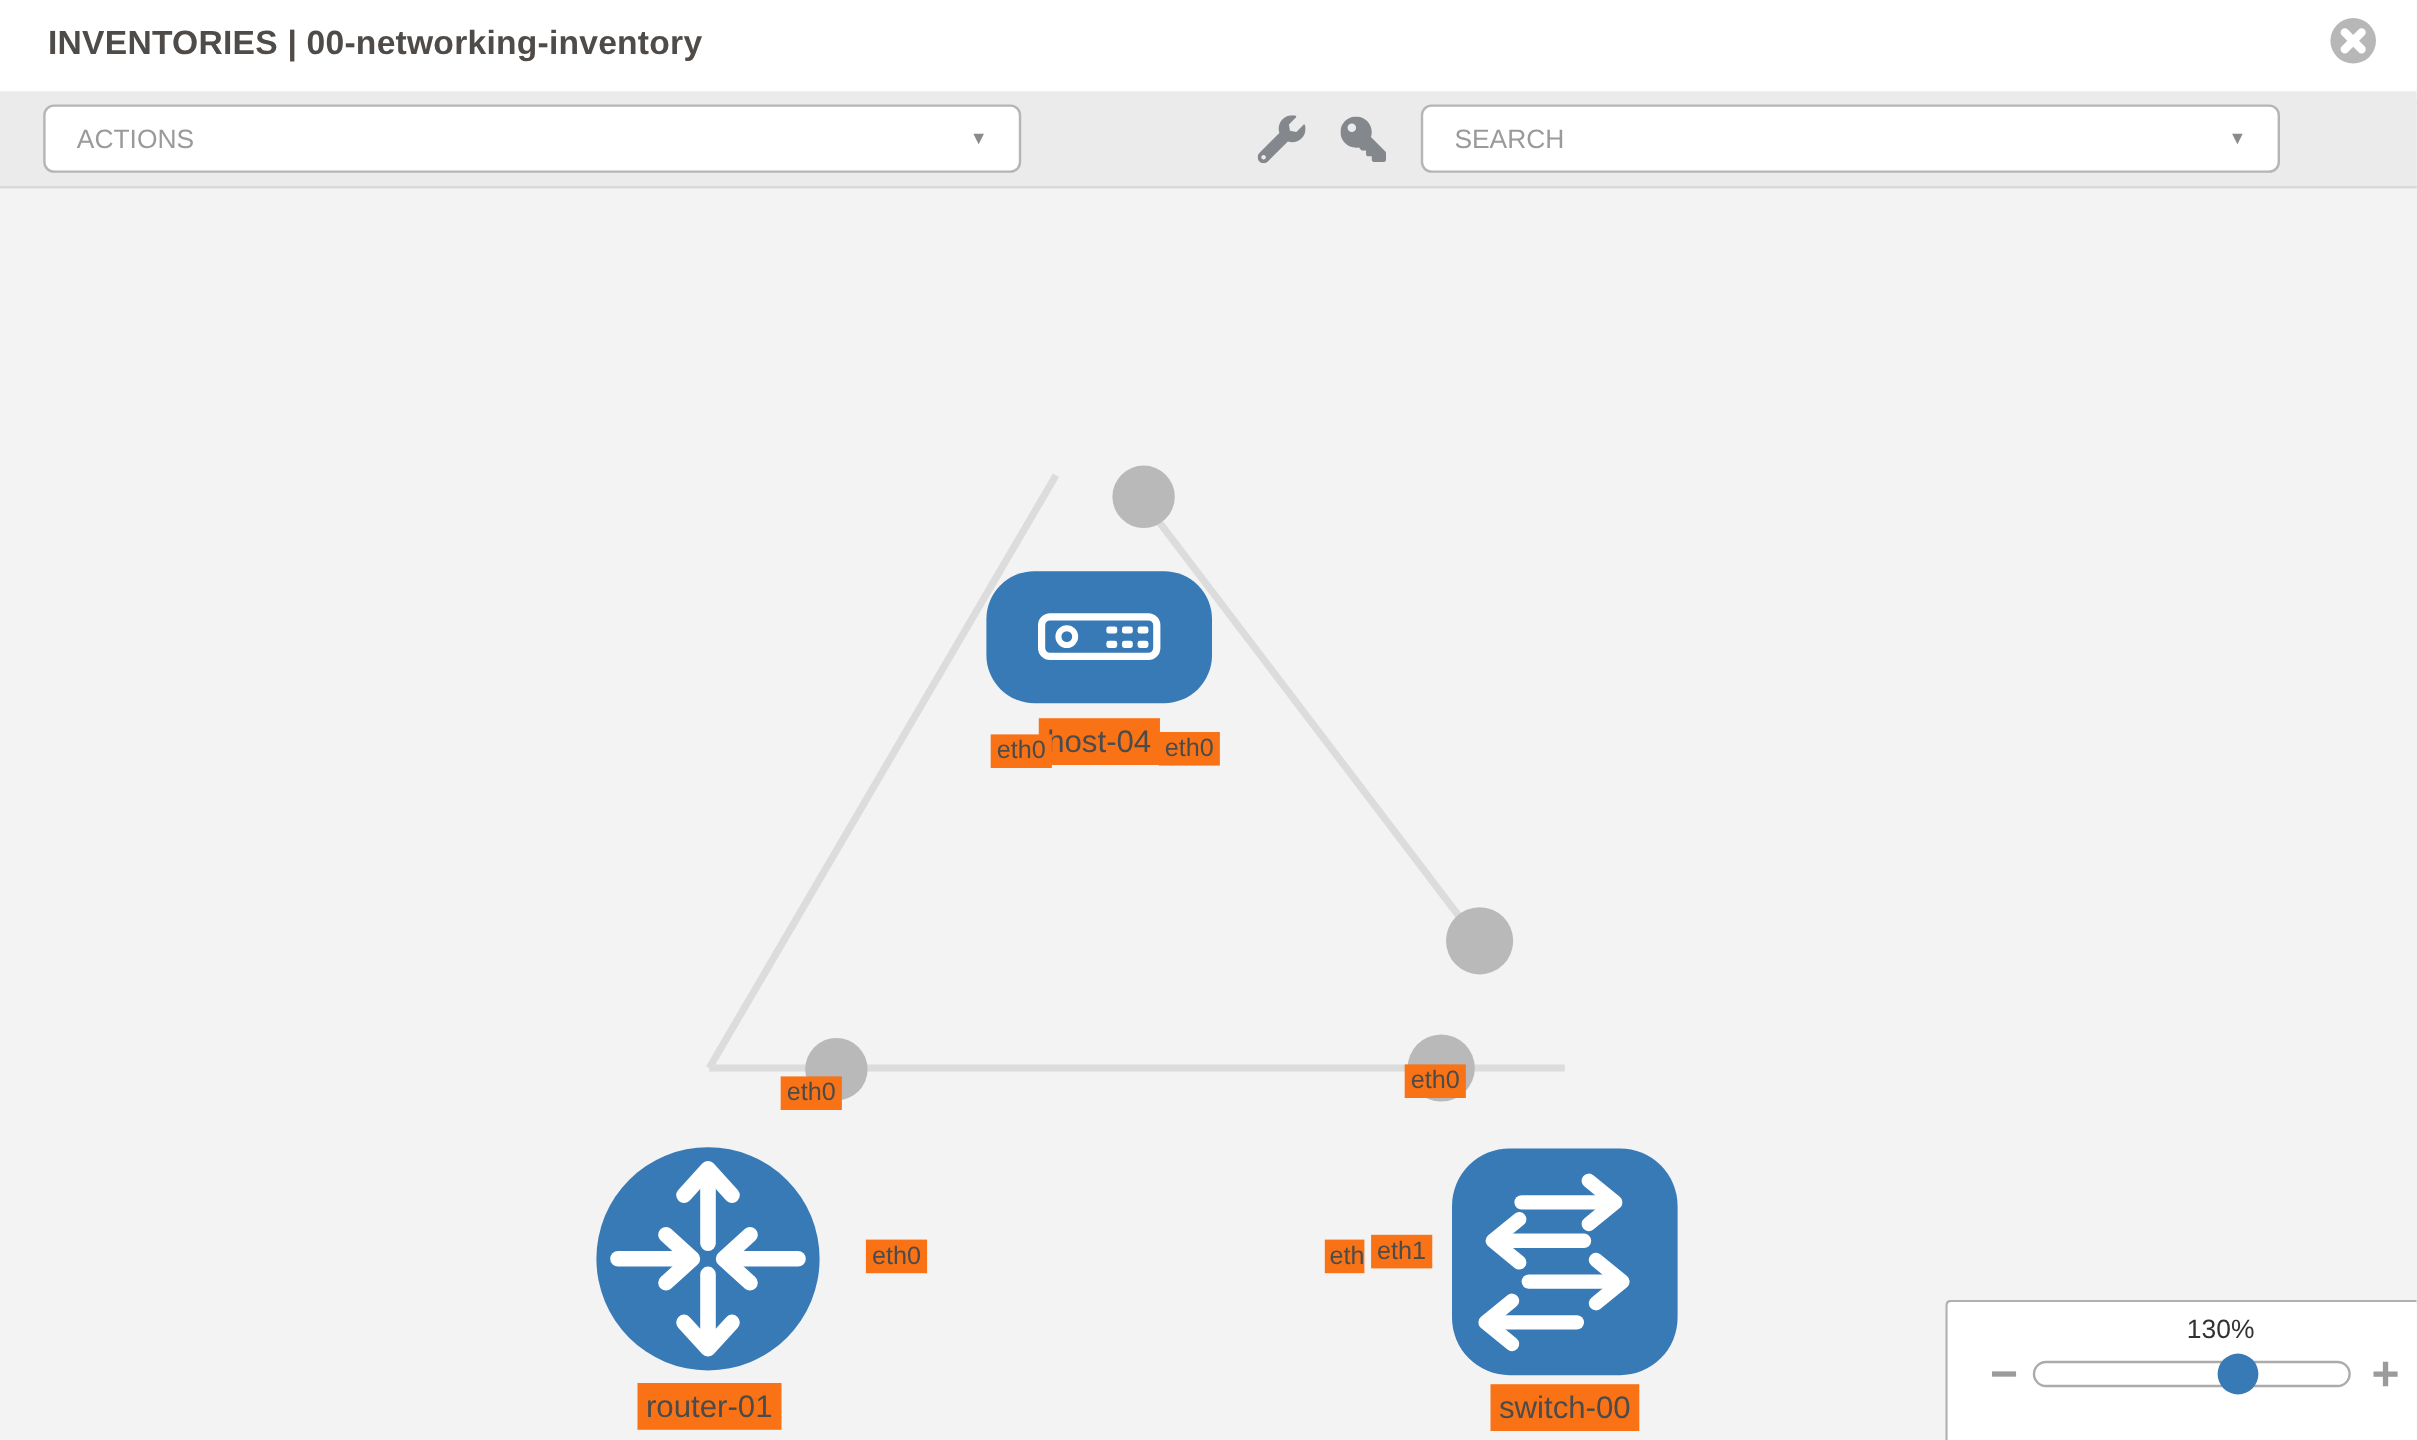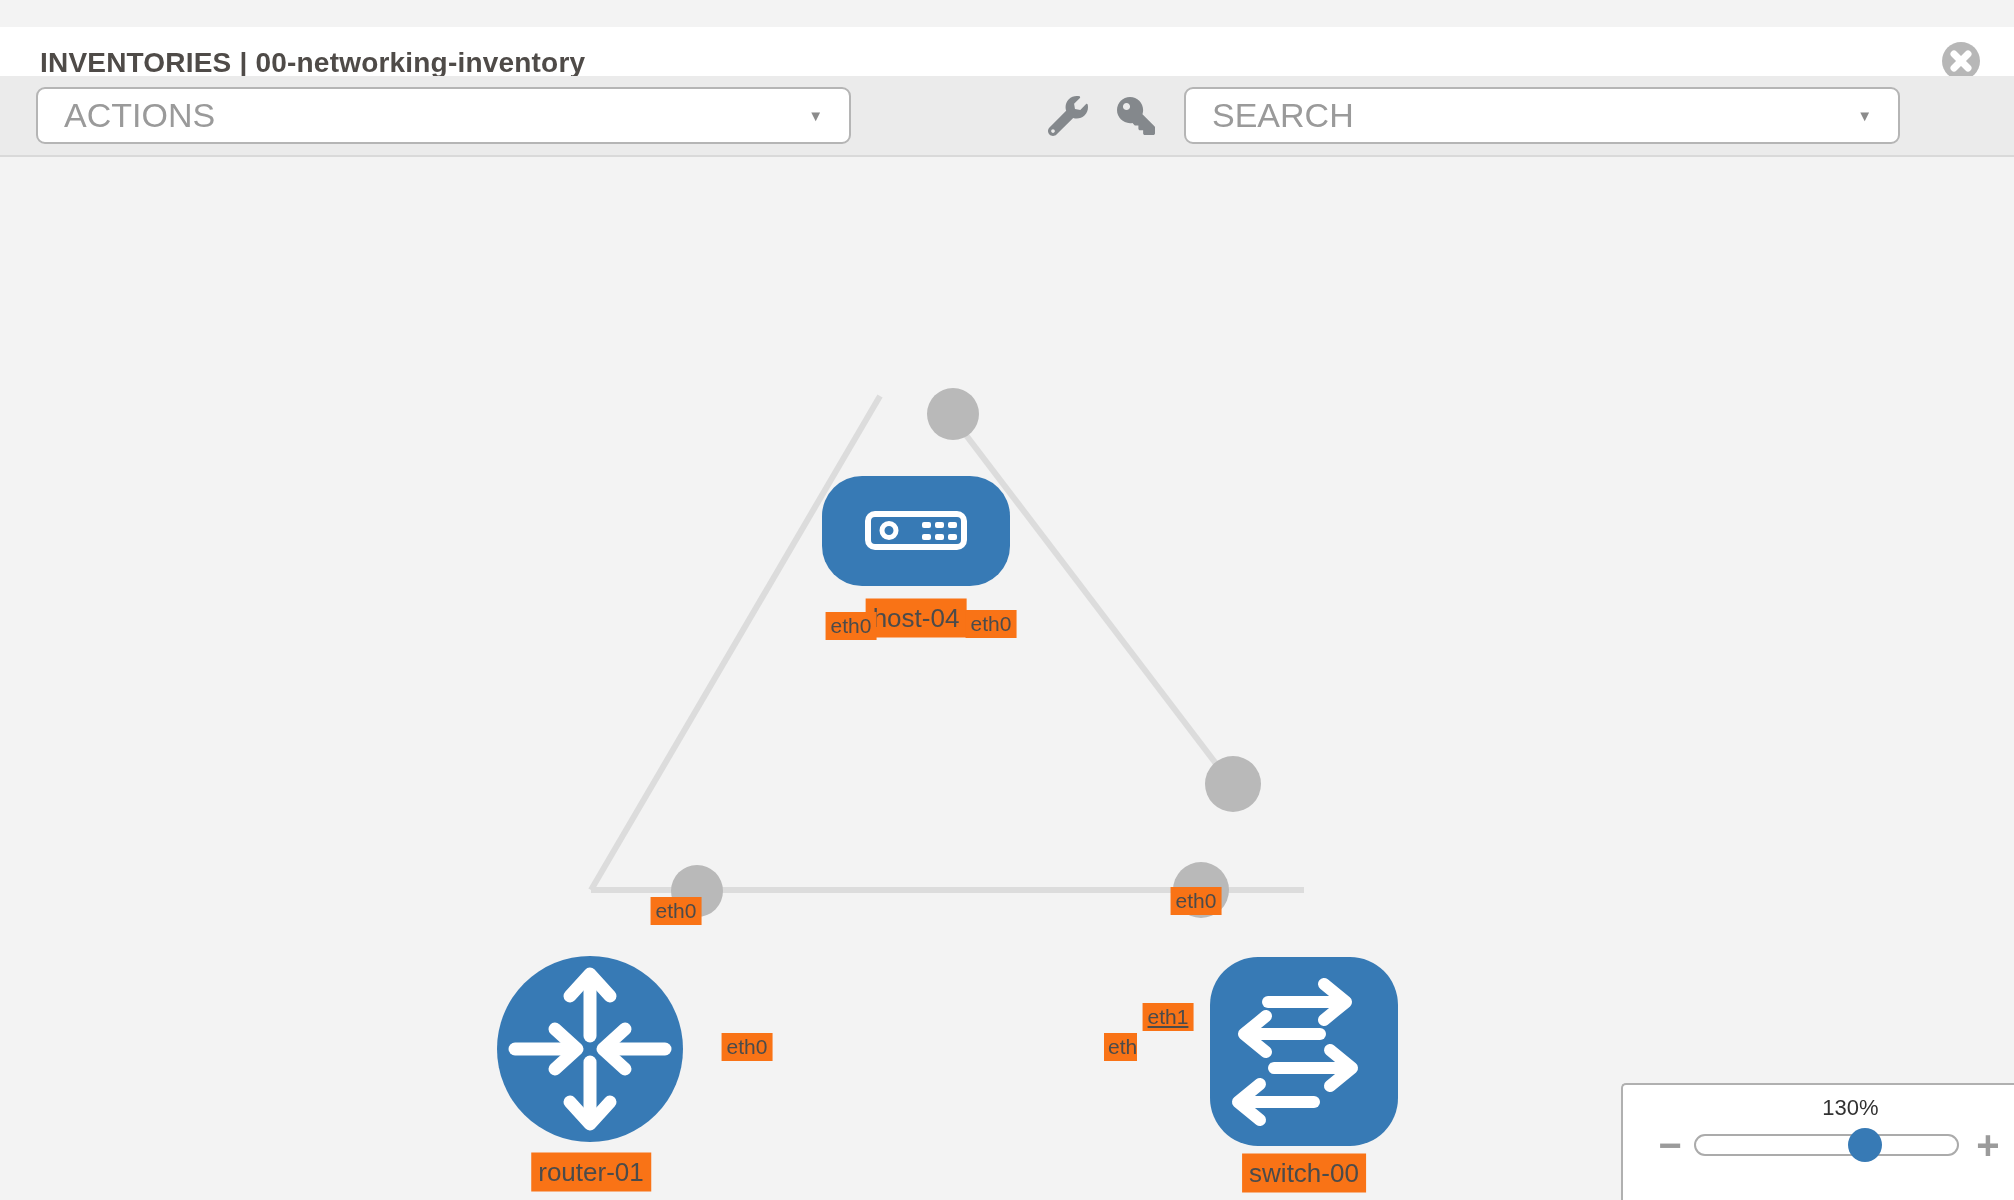--- a/index.html
+++ b/index.html
@@ -2,34 +2,34 @@
 <html><head>
 <meta charset="utf-8">
 <style>
   * { margin:0; padding:0; box-sizing:border-box; }
   html,body { width:2014px; height:1200px; overflow:hidden; background:#f3f3f3;
               font-family:"Liberation Sans", sans-serif; }
   #app { position:relative; width:2014px; height:1200px; }
 
   
   .header { position:absolute; top:0; left:0; right:0; height:86px; background:#fff;
-            border-bottom:2px solid #d2d2d2; z-index:20;margin-top:27px; }
+            border-bottom:2px solid #d2d2d2; z-index:20; }
   .title { position:absolute; left:40px; top:0; line-height:72px; font-size:28px;
            font-weight:bold; color:#4f4b48; letter-spacing:0.2px; }
   .close-btn { position:absolute; right:33px; top:14px; width:40px; height:40px;
                cursor:pointer; background:none; border:none; }
 
   
   .toolbar { position:absolute; top:76px; left:0; right:0; height:81px; background:#ebebeb;
              border-bottom:2px solid #d9d9d9; z-index:20; }
   .select-box { position:absolute; top:11px; height:57px; background:#fff;
                 border:2px solid #b5b5b5; border-radius:9px; display:flex;
                 align-items:center; justify-content:space-between; padding:0 26px;
                 cursor:pointer; }
-  .select-box .sel-label { font-size:34px; color:#9a9a9a; }
+  .select-box .sel-label { font-size:22px; color:#9a9a9a; }
   .caret { font-size:15px; color:#8b8b8b; }
   .actions-box { left:36px; width:815px; }
   .search-box { left:1184px; width:716px; }
   .tool-icon-btn { position:absolute; top:18px; width:46px; height:46px; border:none;
                    background:none; cursor:pointer; }
   .wrench-btn { left:1045px; }
   .key-btn { left:1113px; }
 
   
   .canvas { position:absolute; top:159px; left:0; right:0; bottom:0; background:#f3f3f3; }
@@ -132,21 +132,21 @@
     <div class="chip node-label" style="left:916px; top:459px;">host-04</div>
     <div class="chip node-label" style="left:591px; top:1013px;">router-01</div>
     <div class="chip node-label" style="left:1304px; top:1014px;">switch-00</div>
 
     <div class="chip port-label" style="left:851px; top:467px;">eth0</div>
     <div class="chip port-label" style="left:991px; top:465px;">eth0</div>
     <div class="chip port-label" style="left:676px; top:752px;">eth0</div>
     <div class="chip port-label" style="left:1196px; top:742px;">eth0</div>
     <div class="chip port-label" style="left:747px; top:888px;">eth0</div>
     <div class="chip port-label-clip" style="left:1104px; top:888px;">eth0</div>
-    <div class="chip port-label" style="left:1168px; top:858px;text-decoration:underline;">eth1</div>
+    <div class="chip port-label" style="left:1168px; top:884px;">eth1</div>
   </div>
 
   <div class="header">
     <div class="title">INVENTORIES | 00-networking-inventory</div>
     <button class="close-btn">
       <svg viewBox="0 0 40 40" width="40" height="40">
         <circle cx="20" cy="20" r="19" fill="#b7b7b7"></circle>
         <g stroke="#fff" stroke-width="7" stroke-linecap="round">
           <line x1="13" y1="13" x2="27" y2="27"></line>
           <line x1="27" y1="13" x2="13" y2="27"></line>

